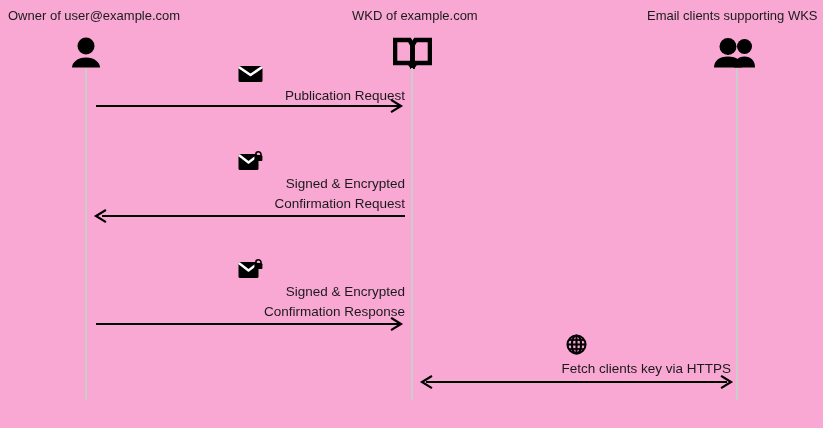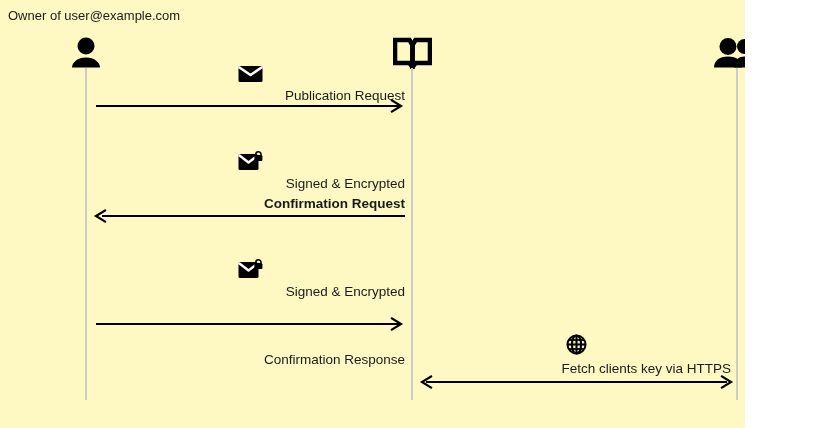--- a/index.html
+++ b/index.html
@@ -8,23 +8,23 @@
     background: #ffffff;
   }
   body {
     font-family: "Liberation Sans", sans-serif;
     color: #1a1a1a;
     -webkit-font-smoothing: antialiased;
   }
 
   #diagram {
     position: relative;
-    width: 745px;
+    width: 823px;
     height: 428px;
-    background: #fef9c3;
+    background: #f9a8d4;
     overflow: hidden;
   }
 
   
   .participant-label {
     position: absolute;
     font-size: 13px;
     line-height: 16px;
     color: #1a1a1a;
     white-space: nowrap;
@@ -73,30 +73,32 @@
 
   <div class="actor-icon" style="left:68px; top:36px;">
     <svg width="36" height="32" viewBox="0 0 36 32">
       <circle cx="18" cy="10" r="8.5" fill="#000"></circle>
       <path d="M18 21.5 C 9.5 21.5 4 26.5 4 31.5 L 32 31.5 C 32 26.5 26.5 21.5 18 21.5 Z" fill="#000"></path>
     </svg>
   </div>
 
   <div class="lifeline" style="left:85px; top:68px; height:332px;"></div>
 
+  <div class="participant-label" style="left:352px; top:8px;">WKD of example.com</div>
 
   <div class="actor-icon" style="left:393px; top:37px;">
     <svg width="39" height="32" viewBox="0 0 39 32">
       <path d="M2 3 L16.5 3 L19.5 8 L19.5 30 L16.5 26 L2 26 Z" fill="none" stroke="#000" stroke-width="4.6"></path>
       <path d="M37 3 L22.5 3 L19.5 8 L19.5 30 L22.5 26 L37 26 Z" fill="none" stroke="#000" stroke-width="4.6"></path>
     </svg>
   </div>
 
   <div class="lifeline" style="left:411px; top:68px; height:332px;"></div>
 
+  <div class="participant-label" style="left:647px; top:8px;">Email clients supporting WKS</div>
 
   <div class="actor-icon" style="left:712px; top:38px;">
     <svg width="50" height="30" viewBox="0 0 50 30">
       <circle cx="32.5" cy="8.5" r="7.5" fill="#000"></circle>
       <path d="M32.5 18.5 C 26 18.5 22 22.5 22 29.5 L 43 29.5 C 43 22.5 39 18.5 32.5 18.5 Z" fill="#000"></path>
       <circle cx="16" cy="8.5" r="8.5" fill="#000"></circle>
       <path d="M16 18.5 C 7 18.5 2 23 2 29.5 L 30 29.5 C 30 23 25 18.5 16 18.5 Z" fill="#000"></path>
     </svg>
   </div>
 
@@ -119,38 +121,38 @@
   <div class="message">
     <div class="msg-icon" style="left:238px; top:150px;">
       <svg width="25" height="21" viewBox="0 0 25 21">
         <rect x="0.5" y="4" width="20" height="16" rx="1.5" fill="#000"></rect>
         <path d="M1.5 5.5 L10.5 12.5 L19.5 5.5" fill="none" stroke="#fff" stroke-width="2.4" stroke-linejoin="round" stroke-linecap="round"></path>
         <path d="M17.8 4.3 a2.6 2.6 0 0 1 5.2 0 v1.6 h-5.2 z" fill="none" stroke="#000" stroke-width="1.6"></path>
         <rect x="16.4" y="5.4" width="8" height="5.6" rx="0.8" fill="#000"></rect>
       </svg>
     </div>
     <div class="msg-text" style="left:96px; top:174px; width:309px;">Signed &amp; Encrypted</div>
-    <div class="msg-text" style="left:96px; top:194px; width:309px;font-weight:bold;">Confirmation Request</div>
+    <div class="msg-text" style="left:96px; top:194px; width:309px;">Confirmation Request</div>
     <svg class="arrow-svg" style="left:96px; top:210px;" width="309" height="12">
       <line x1="6" y1="6" x2="309" y2="6" stroke="#000" stroke-width="2.2"></line>
       <polyline points="9,0.5 0,6 9,11.5" fill="none" stroke="#000" stroke-width="2.2" stroke-linecap="square"></polyline>
     </svg>
   </div>
 
   <div class="message">
     <div class="msg-icon" style="left:238px; top:258px;">
       <svg width="25" height="21" viewBox="0 0 25 21">
         <rect x="0.5" y="4" width="20" height="16" rx="1.5" fill="#000"></rect>
         <path d="M1.5 5.5 L10.5 12.5 L19.5 5.5" fill="none" stroke="#fff" stroke-width="2.4" stroke-linejoin="round" stroke-linecap="round"></path>
         <path d="M17.8 4.3 a2.6 2.6 0 0 1 5.2 0 v1.6 h-5.2 z" fill="none" stroke="#000" stroke-width="1.6"></path>
         <rect x="16.4" y="5.4" width="8" height="5.6" rx="0.8" fill="#000"></rect>
       </svg>
     </div>
     <div class="msg-text" style="left:96px; top:282px; width:309px;">Signed &amp; Encrypted</div>
-    <div class="msg-text" style="left:96px; top:302px; width:309px;margin-top:48px;">Confirmation Response</div>
+    <div class="msg-text" style="left:96px; top:302px; width:309px;">Confirmation Response</div>
     <svg class="arrow-svg" style="left:96px; top:318px;" width="309" height="12">
       <line x1="0" y1="6" x2="303" y2="6" stroke="#000" stroke-width="2.2"></line>
       <polyline points="296,0.5 305,6 296,11.5" fill="none" stroke="#000" stroke-width="2.2" stroke-linecap="square"></polyline>
     </svg>
   </div>
 
   <div class="message">
     <div class="msg-icon" style="left:566px; top:334px;">
       <svg width="21" height="21" viewBox="0 0 21 21">
         <circle cx="10.5" cy="10.5" r="9" fill="none" stroke="#000" stroke-width="2.1"></circle>

